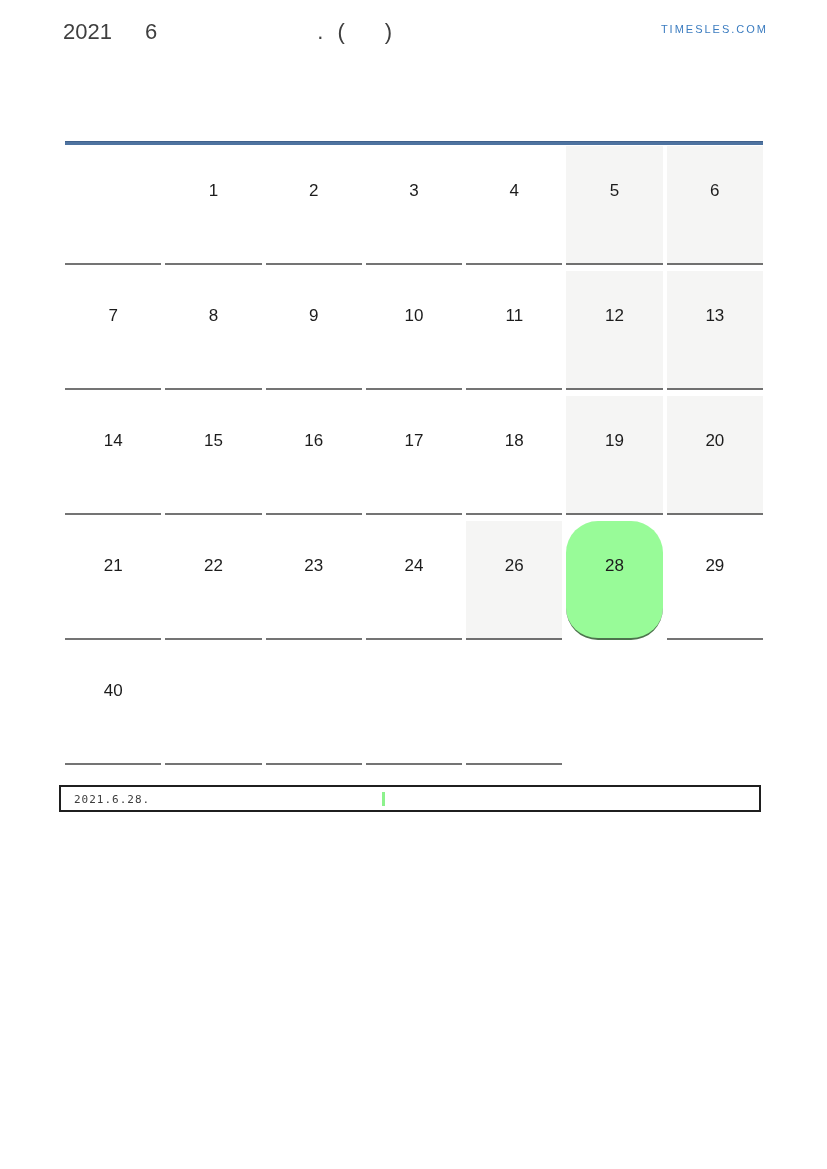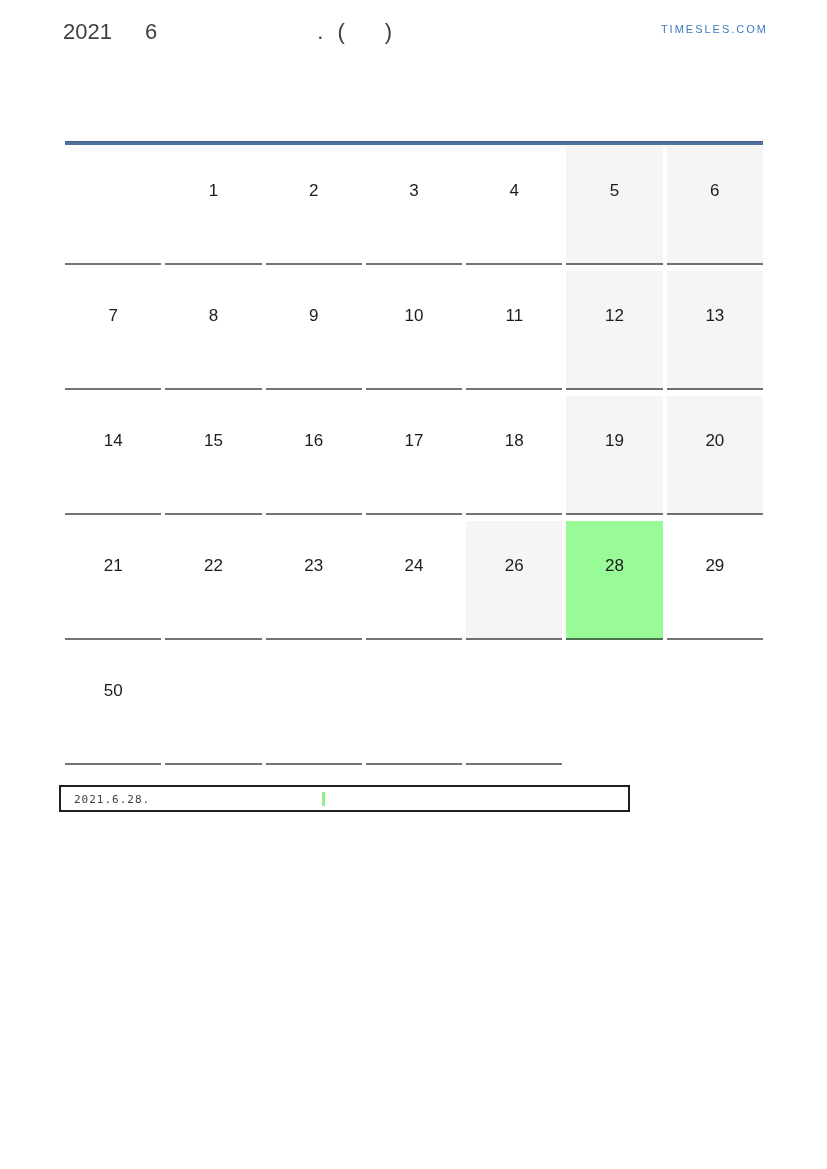--- a/index.html
+++ b/index.html
@@ -45,25 +45,25 @@
     column-gap:4px;row-gap:6px;grid-auto-rows:119px;
   }
   .cell{
     box-sizing:border-box;
     border-bottom:2px solid var(--cell-border);
     text-align:center;padding-top:36px;
     font-size:17px;color:#1c1c1c;line-height:1;
     background:#ffffff;
   }
   .cell.weekend{background:var(--weekend-bg);}
-  .cell.highlight{background:var(--highlight-bg);}
+  .cell.highlight{background:var(--highlight-bg);border-radius:32px;}
 
   
   .footer-bar{
-    position:absolute;left:59px;top:785px;width:571px;height:27px;
+    position:absolute;left:59px;top:785px;width:702px;height:27px;
     border:2px solid #1f1f1f;box-sizing:border-box;background:#ffffff;
   }
   .fdate{
     position:absolute;left:13px;top:50%;transform:translateY(-50%);
     font-family:"DejaVu Sans Mono","Liberation Mono",monospace;
     font-size:11px;letter-spacing:1px;color:#3d3d3d;white-space:nowrap;
   }
   .fmarker{
     position:absolute;top:50%;transform:translateY(-50%);
     width:3px;height:14px;background:var(--marker-green);
@@ -104,21 +104,21 @@
       <div class="cell">18</div>
       <div class="cell weekend">19</div>
       <div class="cell weekend">20</div>
       <div class="cell">21</div>
       <div class="cell">22</div>
       <div class="cell">23</div>
       <div class="cell">24</div>
       <div class="cell weekend">26</div>
       <div class="cell highlight">28</div>
       <div class="cell">29</div>
-      <div class="cell">50</div>
+      <div class="cell">40</div>
       <div class="cell"></div>
       <div class="cell"></div>
       <div class="cell"></div>
       <div class="cell"></div>
     </div>
 
   <div class="footer-bar">
     <span class="fdate">2021.6.28.</span>
     <span class="fmarker" style="left: 46%;"></span>
   </div>

